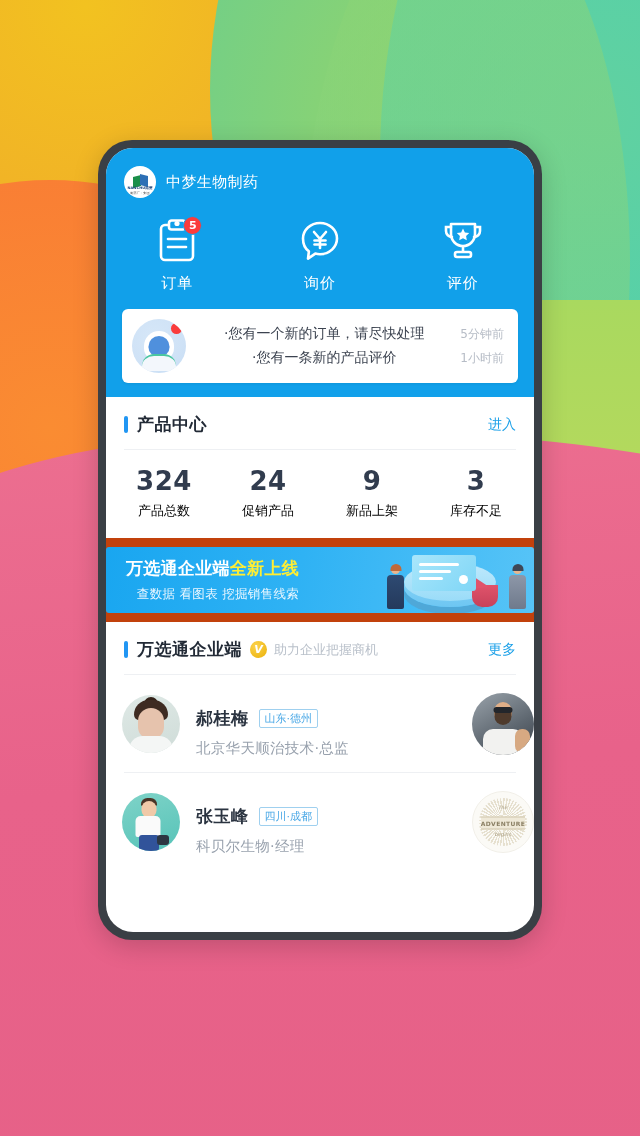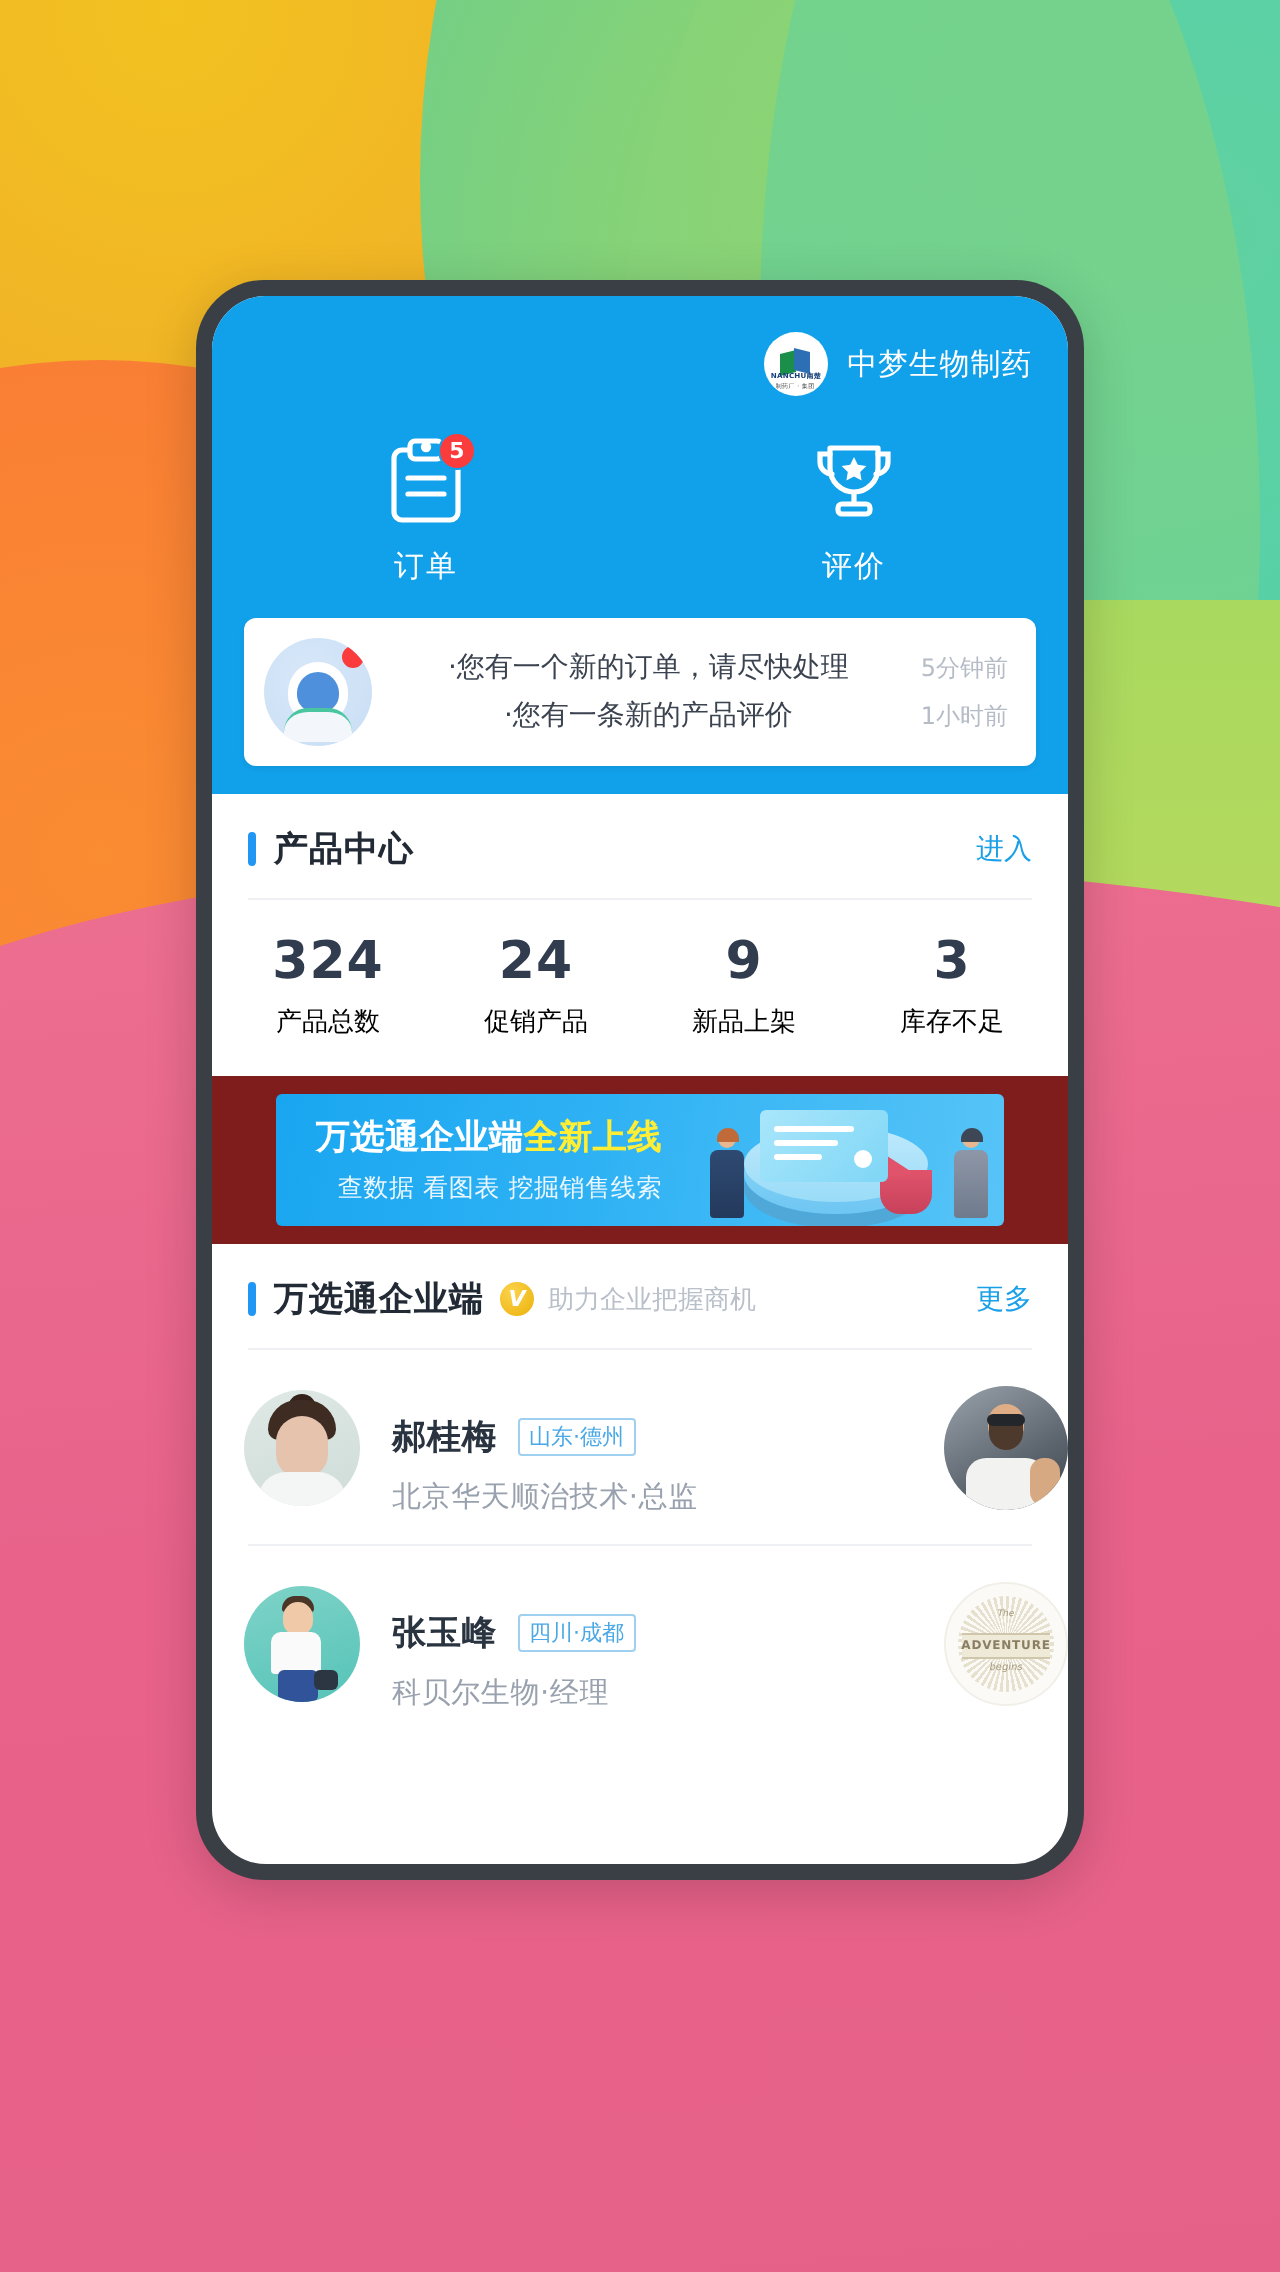--- a/index.html
+++ b/index.html
@@ -75,21 +75,21 @@
     flex-direction: column;
   }
 
   
   .header {
     background: #11a0ea;
     padding: 14px 0 0 0;
     position: relative;
     flex: 0 0 auto;
   }
-  .brandrow { display: flex; align-items: center; padding: 0 18px; height: 40px; justify-content: flex-end; }
+  .brandrow { display: flex; align-items: center; padding: 0 18px; height: 40px; }
   .logo {
     width: 32px; height: 32px; border-radius: 50%;
     background: #fff; position: relative; flex: 0 0 auto;
     display: flex; align-items: center; justify-content: center;
     overflow: hidden;
   }
   .logo-mark {
     width: 15px; height: 13px; position: relative; margin-bottom: 2px;
   }
   .logo-mark:before {
@@ -180,21 +180,21 @@
   .sec-link { margin-left: auto; font-size: 14px; color: #1ba0e8; cursor: pointer; }
   .hr { height: 1px; background: #eef0f3; margin: 0 18px; }
 
   
   .stats { display: flex; padding: 16px 6px 18px 6px; }
   .stat { flex: 1; text-align: center; }
   .stat-num { font-size: 26px; font-weight: bold; color: #313c4e; letter-spacing: .5px; }
   .stat-lbl { font-size: 13px; color: #000000; margin-top: 6px; }
 
   
-  .banner-wrap { background: #7f1d1d; padding: 9px 32px; }
+  .banner-wrap { background: #c2410c; padding: 9px 0; }
   .banner {
     height: 66px; border-radius: 3px; position: relative; overflow: hidden;
     background: linear-gradient(100deg, #19a6f0 0%, #2fb2f4 45%, #57c4f7 100%);
     display: flex; align-items: center;
   }
   .banner-txt { padding-left: 20px; z-index: 3; }
   .banner-l1 { font-size: 17px; font-weight: bold; color: #fff; letter-spacing: .3px; }
   .banner-l1 em { font-style: normal; color: #ffee33; }
   .banner-l2 { font-size: 12.5px; color: #eaf7ff; margin-top: 6px; letter-spacing: .3px; text-align: right; }
   .banner-art { position: absolute; right: 0; top: 0; bottom: 0; width: 175px; }
@@ -349,20 +349,32 @@
                 <rect x="12" y="1.5" width="16" height="9" rx="2.5" stroke="#fff" stroke-width="2.6" fill="#11a0ea"></rect>
                 <circle cx="20" cy="4.5" r="2.6" fill="#fff"></circle>
                 <line x1="11" y1="20" x2="29" y2="20" stroke="#fff" stroke-width="2.6" stroke-linecap="round"></line>
                 <line x1="11" y1="28" x2="29" y2="28" stroke="#fff" stroke-width="2.6" stroke-linecap="round"></line>
               </svg>
               <span class="badge">5</span>
             </div>
             <div class="qn-label">订单</div>
           </div>
 
+          <div class="qn">
+            <div class="qn-ico">
+              <svg width="42" height="42" viewBox="0 0 42 42" fill="none">
+                <path d="M21 3c9.4 0 17 7 17 15.6 0 8.6-7.6 15.6-17 15.6-1.6 0-3.2-.2-4.7-.6l-7.3 5 .9-7.3C5.6 28.5 4 23.8 4 18.6 4 10 11.6 3 21 3z" stroke="#fff" stroke-width="2.6" stroke-linejoin="round"></path>
+                <path d="M15 12l6 7 6-7" stroke="#fff" stroke-width="2.6" stroke-linecap="round" stroke-linejoin="round"></path>
+                <line x1="21" y1="18" x2="21" y2="28" stroke="#fff" stroke-width="2.6" stroke-linecap="round"></line>
+                <line x1="15.5" y1="20.5" x2="26.5" y2="20.5" stroke="#fff" stroke-width="2.6" stroke-linecap="round"></line>
+                <line x1="15.5" y1="24.5" x2="26.5" y2="24.5" stroke="#fff" stroke-width="2.6" stroke-linecap="round"></line>
+              </svg>
+            </div>
+            <div class="qn-label">询价</div>
+          </div>
 
           <div class="qn">
             <div class="qn-ico">
               <svg width="42" height="42" viewBox="0 0 42 42" fill="none">
                 <path d="M9 4h24v10c0 6.6-5.4 12-12 12S9 20.6 9 14V4z" stroke="#fff" stroke-width="2.6" stroke-linejoin="round"></path>
                 <path d="M9 7H4v4c0 3.3 2.7 6 6 6" stroke="#fff" stroke-width="2.6" stroke-linecap="round"></path>
                 <path d="M33 7h5v4c0 3.3-2.7 6-6 6" stroke="#fff" stroke-width="2.6" stroke-linecap="round"></path>
                 <line x1="21" y1="26" x2="21" y2="32" stroke="#fff" stroke-width="2.6"></line>
                 <rect x="13" y="32" width="16" height="5" rx="2" stroke="#fff" stroke-width="2.6"></rect>
                 <path d="M21 8.5l1.9 3.9 4.3.6-3.1 3 .7 4.3-3.8-2-3.8 2 .7-4.3-3.1-3 4.3-.6L21 8.5z" fill="#fff"></path>

